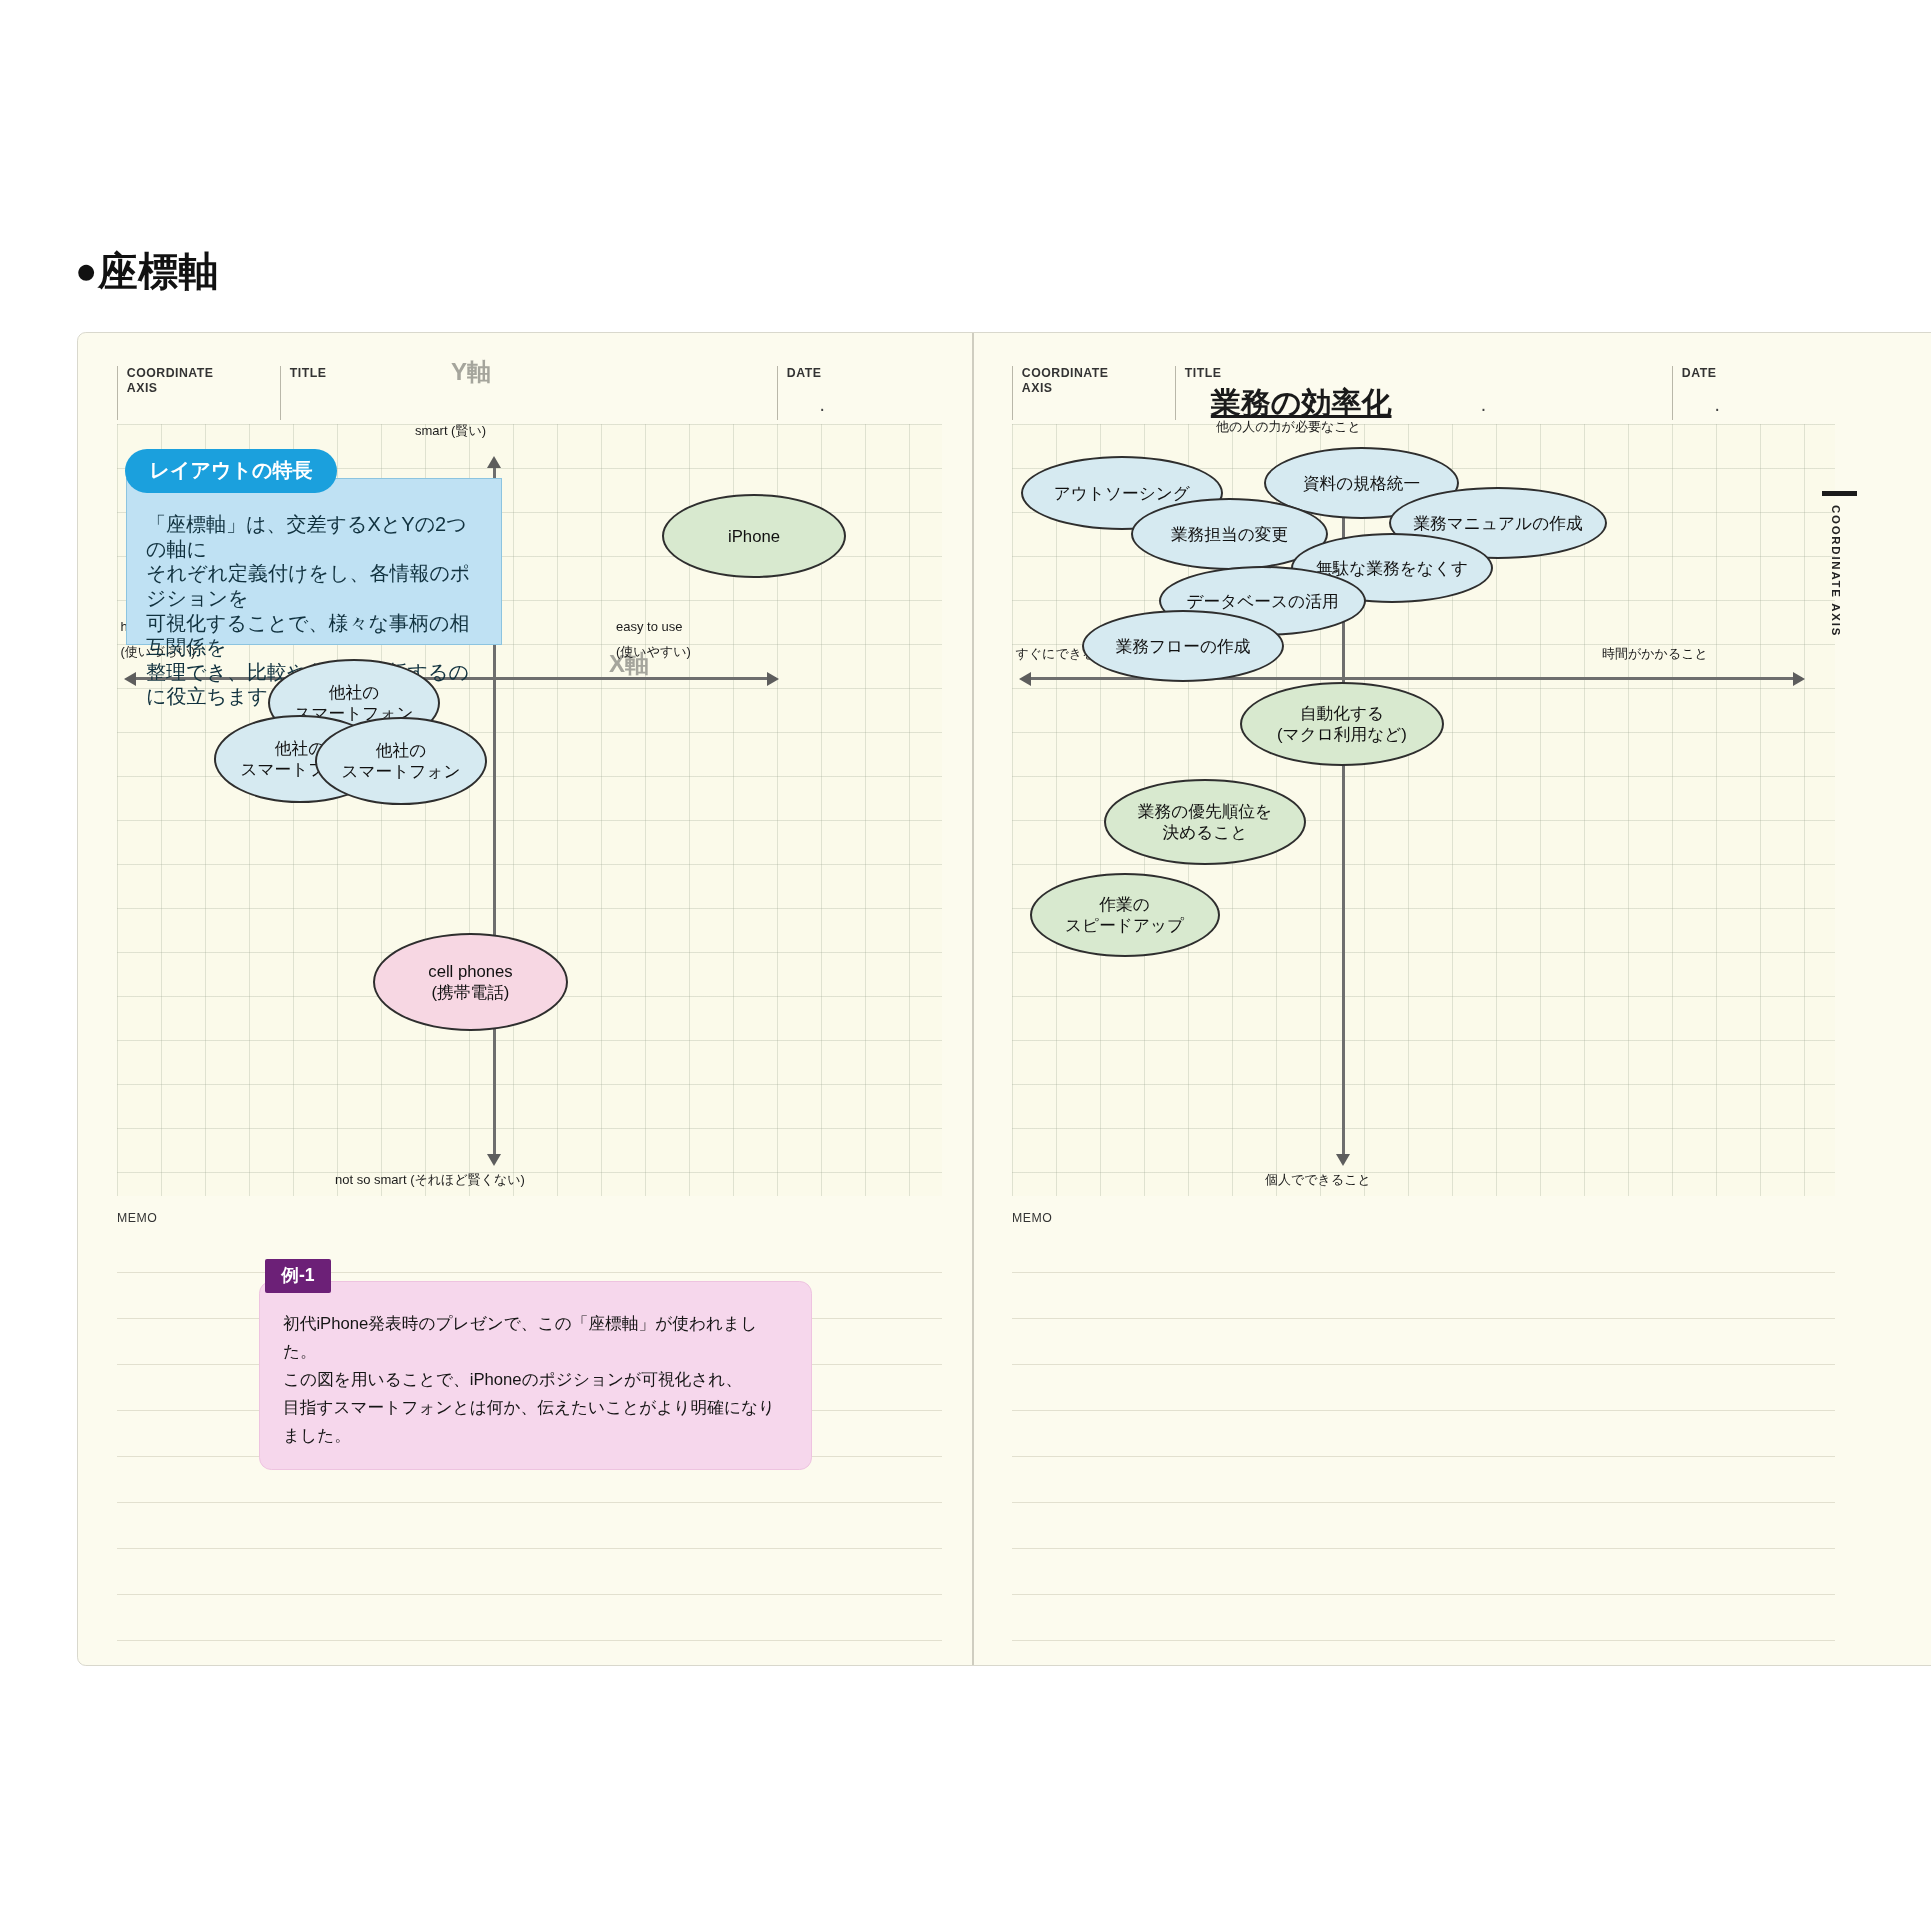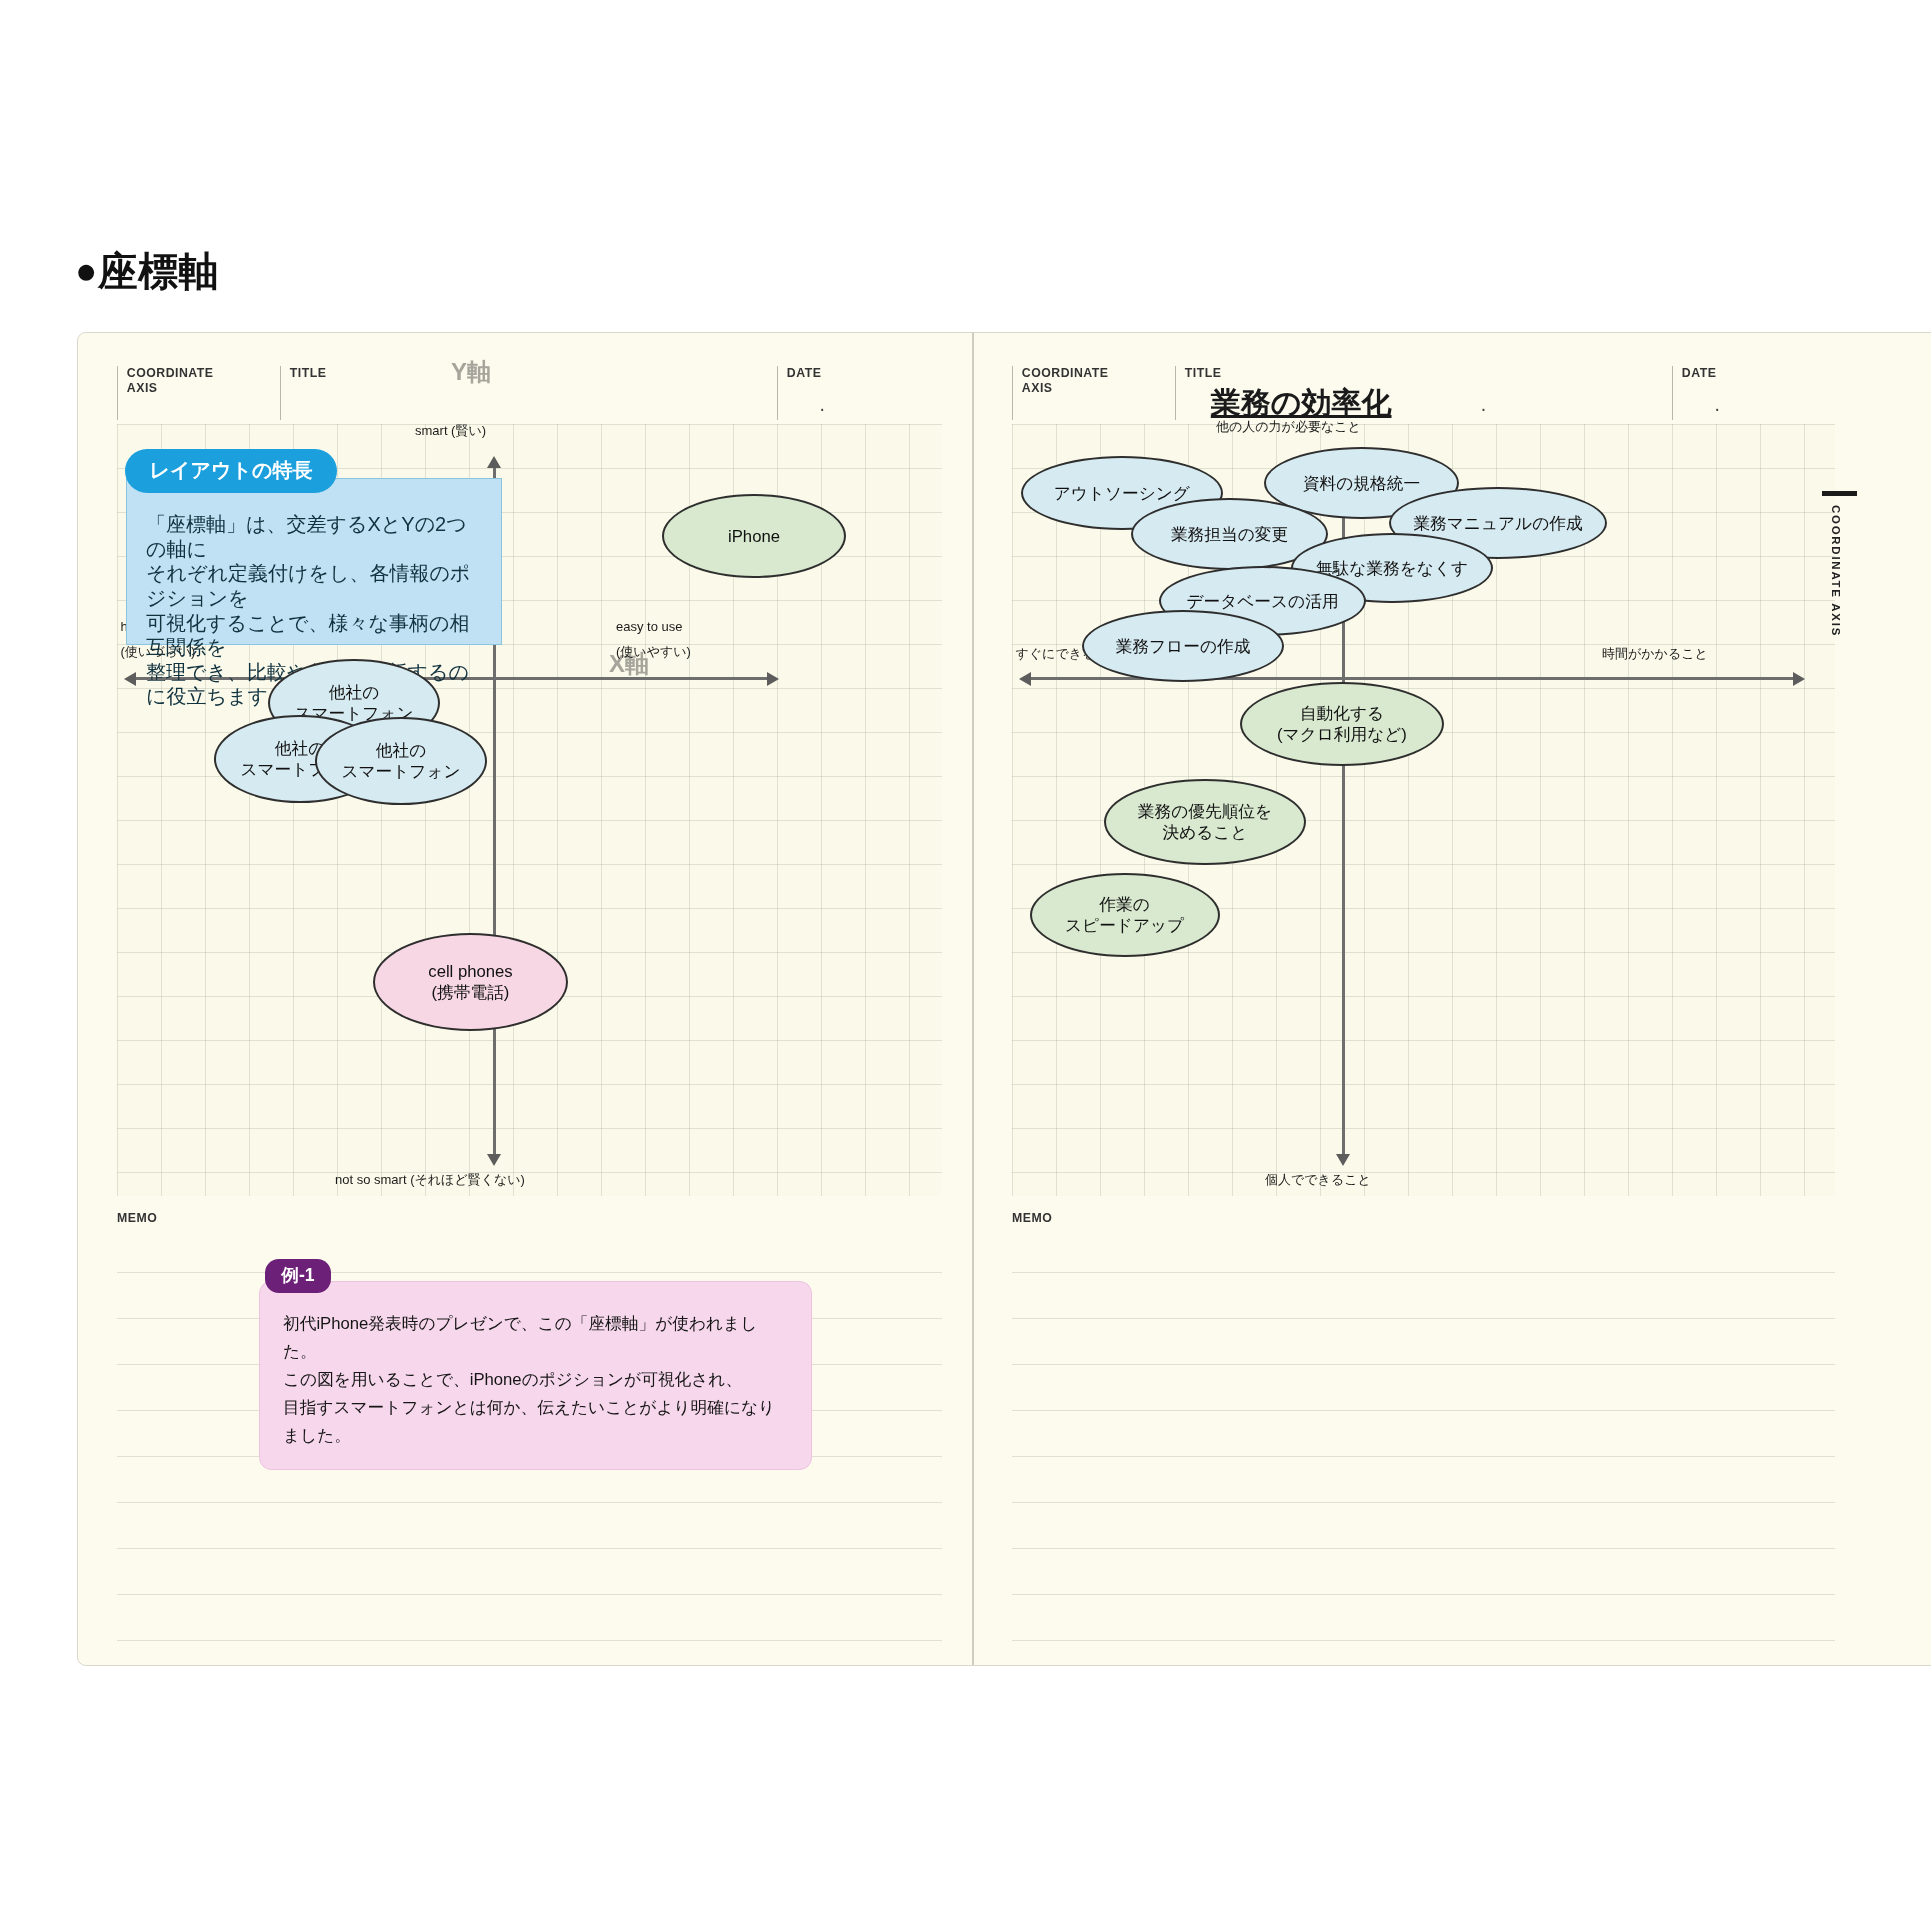--- a/index.html
+++ b/index.html
@@ -163,42 +163,42 @@
     color: #11323f;
     white-space: pre-line;
     margin-top: 14px;
   }
 
   
   .memo-label {
     position: absolute;
     left: 39px;
     font-size: 12.3px;
-    font-weight: 700;
+    font-weight: 400;
     letter-spacing: 0.5px;
     color: #333;
   }
   .memo-lines { position: absolute; left: 39px; right: 30px; }
   .memo-line { height: 46px; border-bottom: 1.3px solid #e2e0cf; }
 
   .example {
     position: absolute;
     background: #f6d7ec;
     border: 0.9px solid #eec3e0;
     border-radius: 12.3px;
     padding: 21px 23px 19.3px 23px;
   }
   .example-tag {
     position: absolute;
     left: 5.3px; top: -23px;
     background: #6c2077;
     color: #fff;
     font-size: 17.6px;
     font-weight: 700;
-    border-radius: 14px;
+    border-radius: 2px;
     padding: 4.4px 16px 5.3px 16px;
     white-space: nowrap;
   }
   .example-body {
     font-size: 16.7px;
     line-height: 28px;
     color: #151515;
     white-space: pre-line;
     margin-top: 7px;
   }

